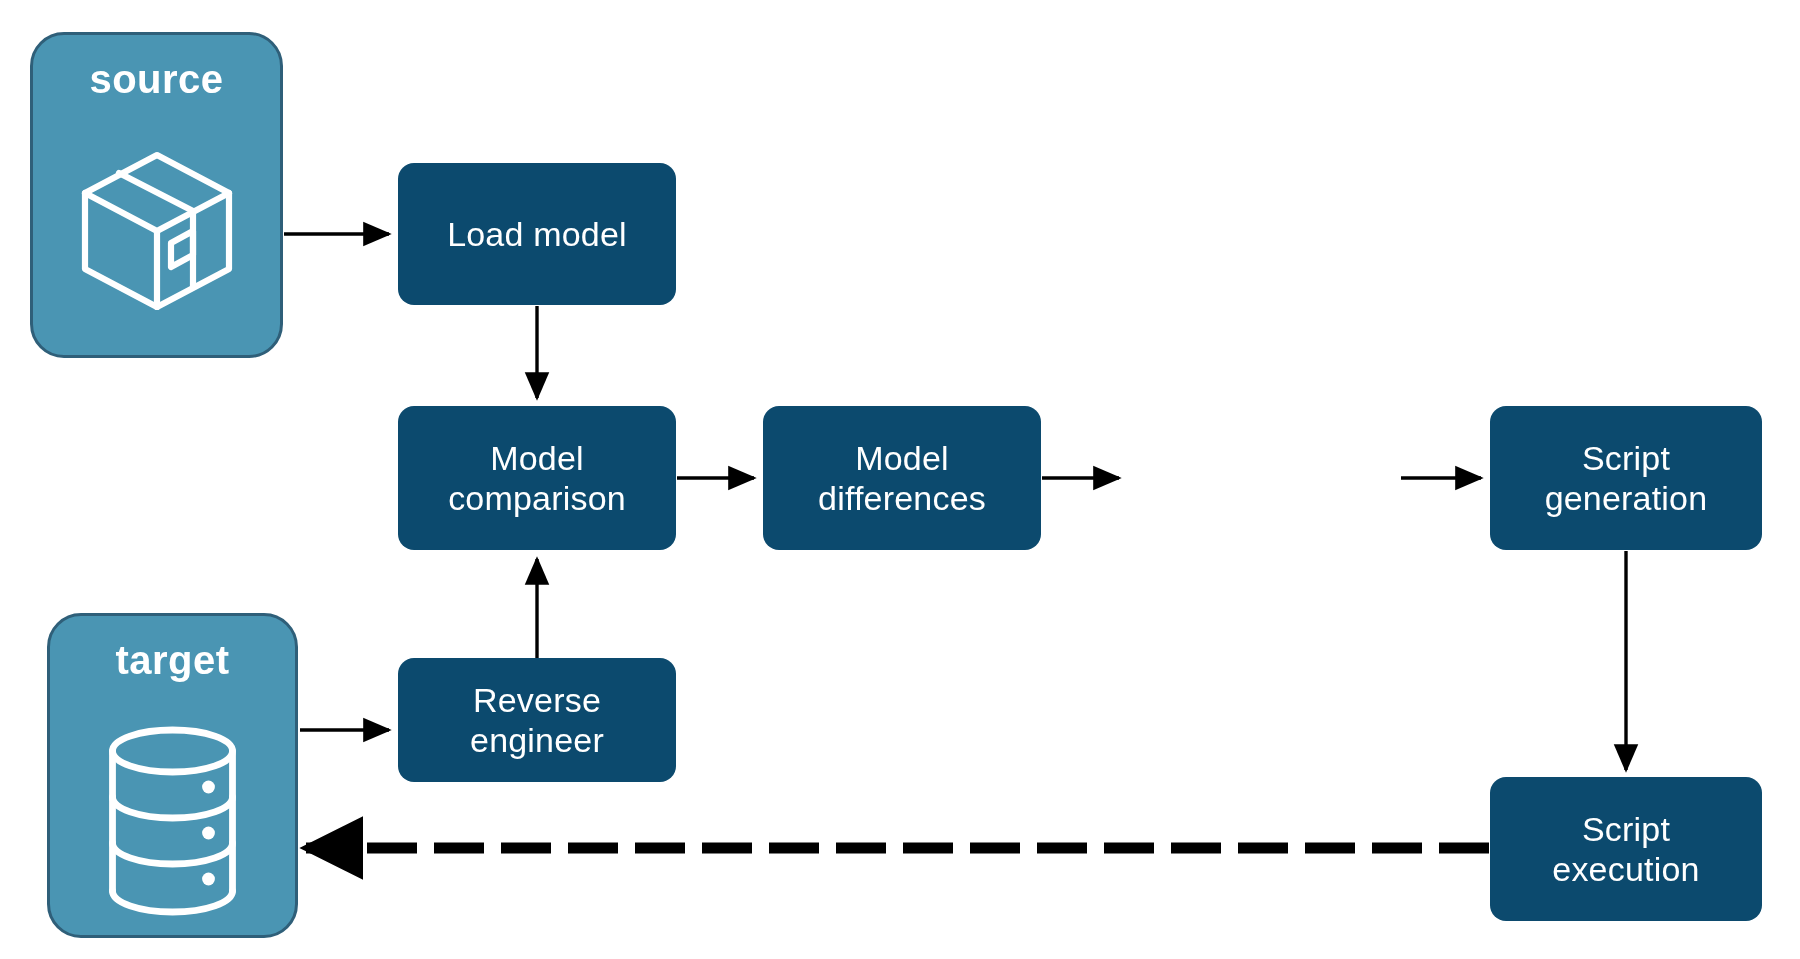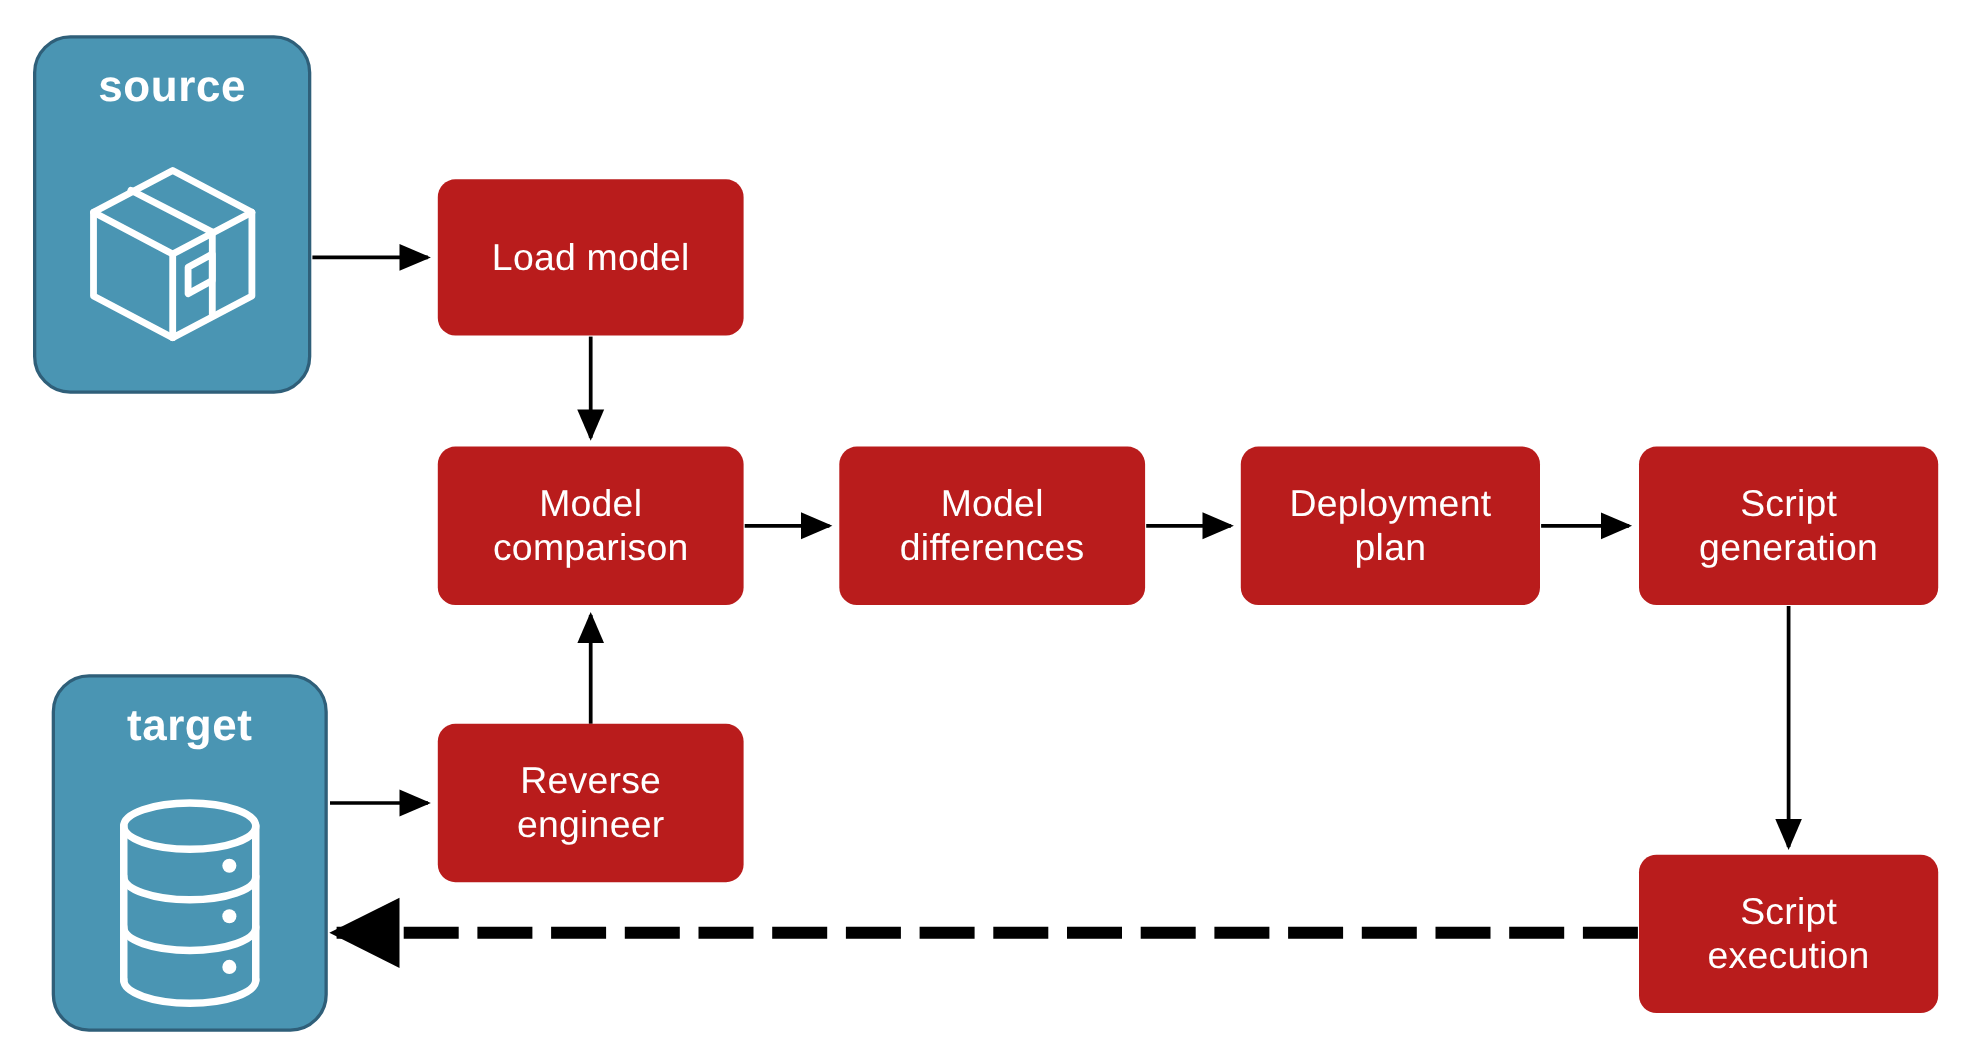--- a/index.html
+++ b/index.html
@@ -28,21 +28,21 @@
   .node {
     position: absolute;
     box-sizing: border-box;
     display: flex;
     align-items: center;
     justify-content: center;
     text-align: center;
     color: #ffffff;
   }
   .process {
-    background: #b91c1c;
+    background: #0c4a6e;
     border-radius: 16px;
     font-size: 34px;
     line-height: 1.18;
     letter-spacing: 0.2px;
     font-weight: 400;
   }
   .process .label {
     padding: 0 10px;
     white-space: pre-line;
   }
@@ -140,31 +140,27 @@
   <div class="node process" style="left:398px; top:406px; width:278px; height:144px;">
     <span class="label">Model
 comparison</span>
   </div>
 
   <div class="node process" style="left:763px; top:406px; width:278px; height:144px;">
     <span class="label">Model
 differences</span>
   </div>
 
-  <div class="node process" style="left:1128px; top:406px; width:272px; height:144px;">
-    <span class="label">Deployment
-plan</span>
-  </div>
 
   <div class="node process" style="left:1490px; top:406px; width:272px; height:144px;">
     <span class="label">Script
 generation</span>
   </div>
 
-  <div class="node process" style="left:398px; top:658px; width:278px; height:144px;">
+  <div class="node process" style="left:398px; top:658px; width:278px; height:124px;">
     <span class="label">Reverse
 engineer</span>
   </div>
 
   <div class="node process" style="left:1490px; top:777px; width:272px; height:144px;">
     <span class="label">Script
 execution</span>
   </div>
 
 </div>

